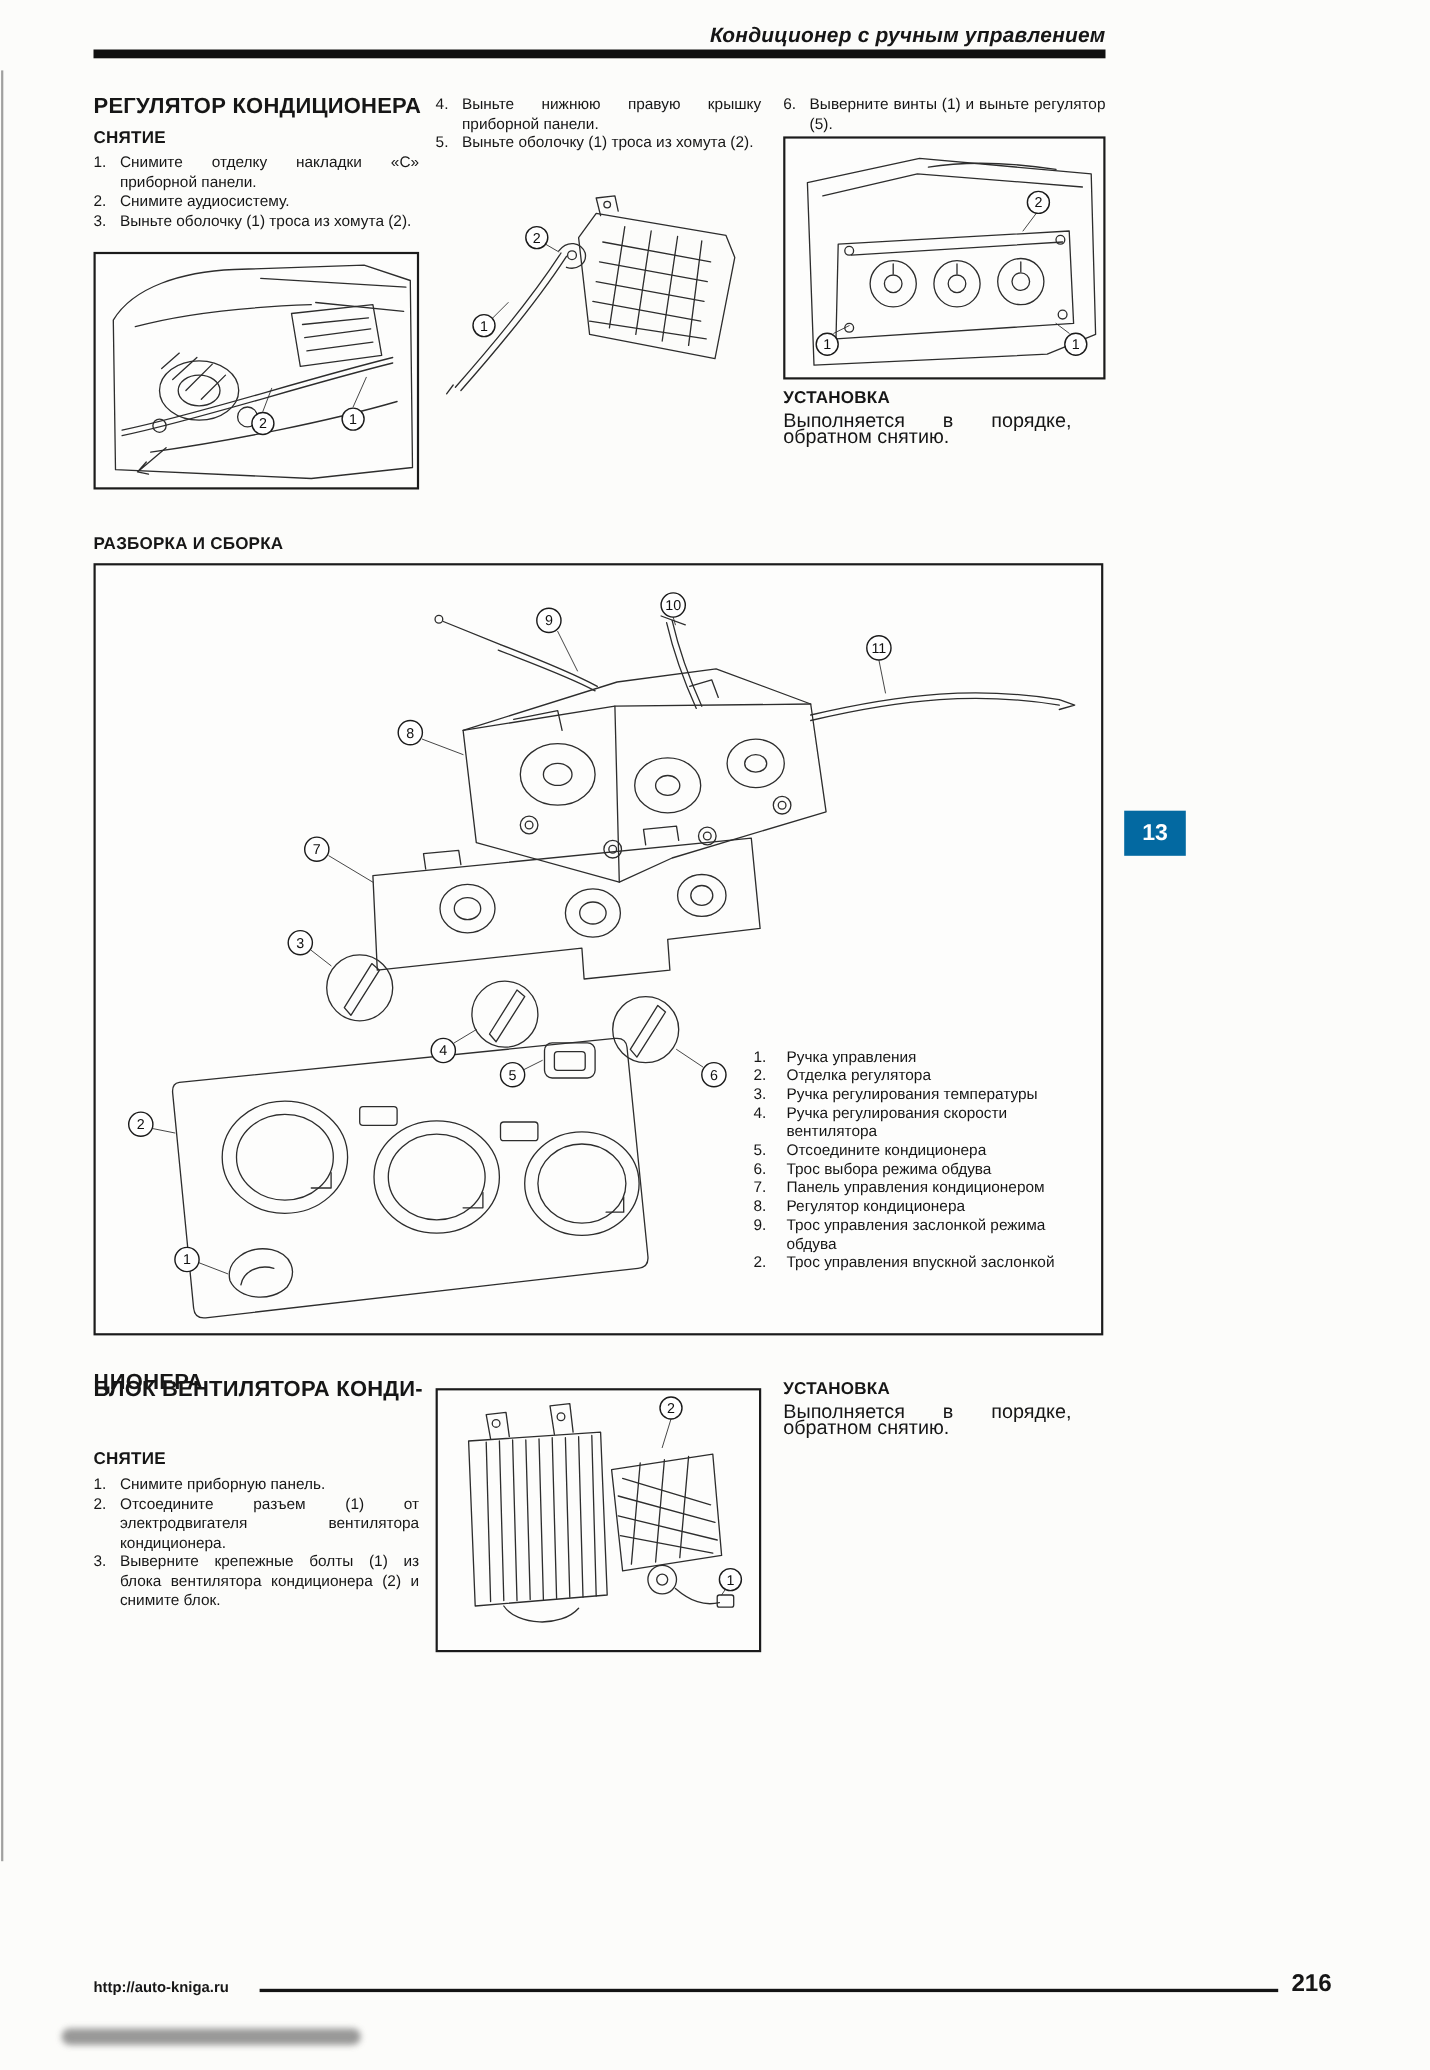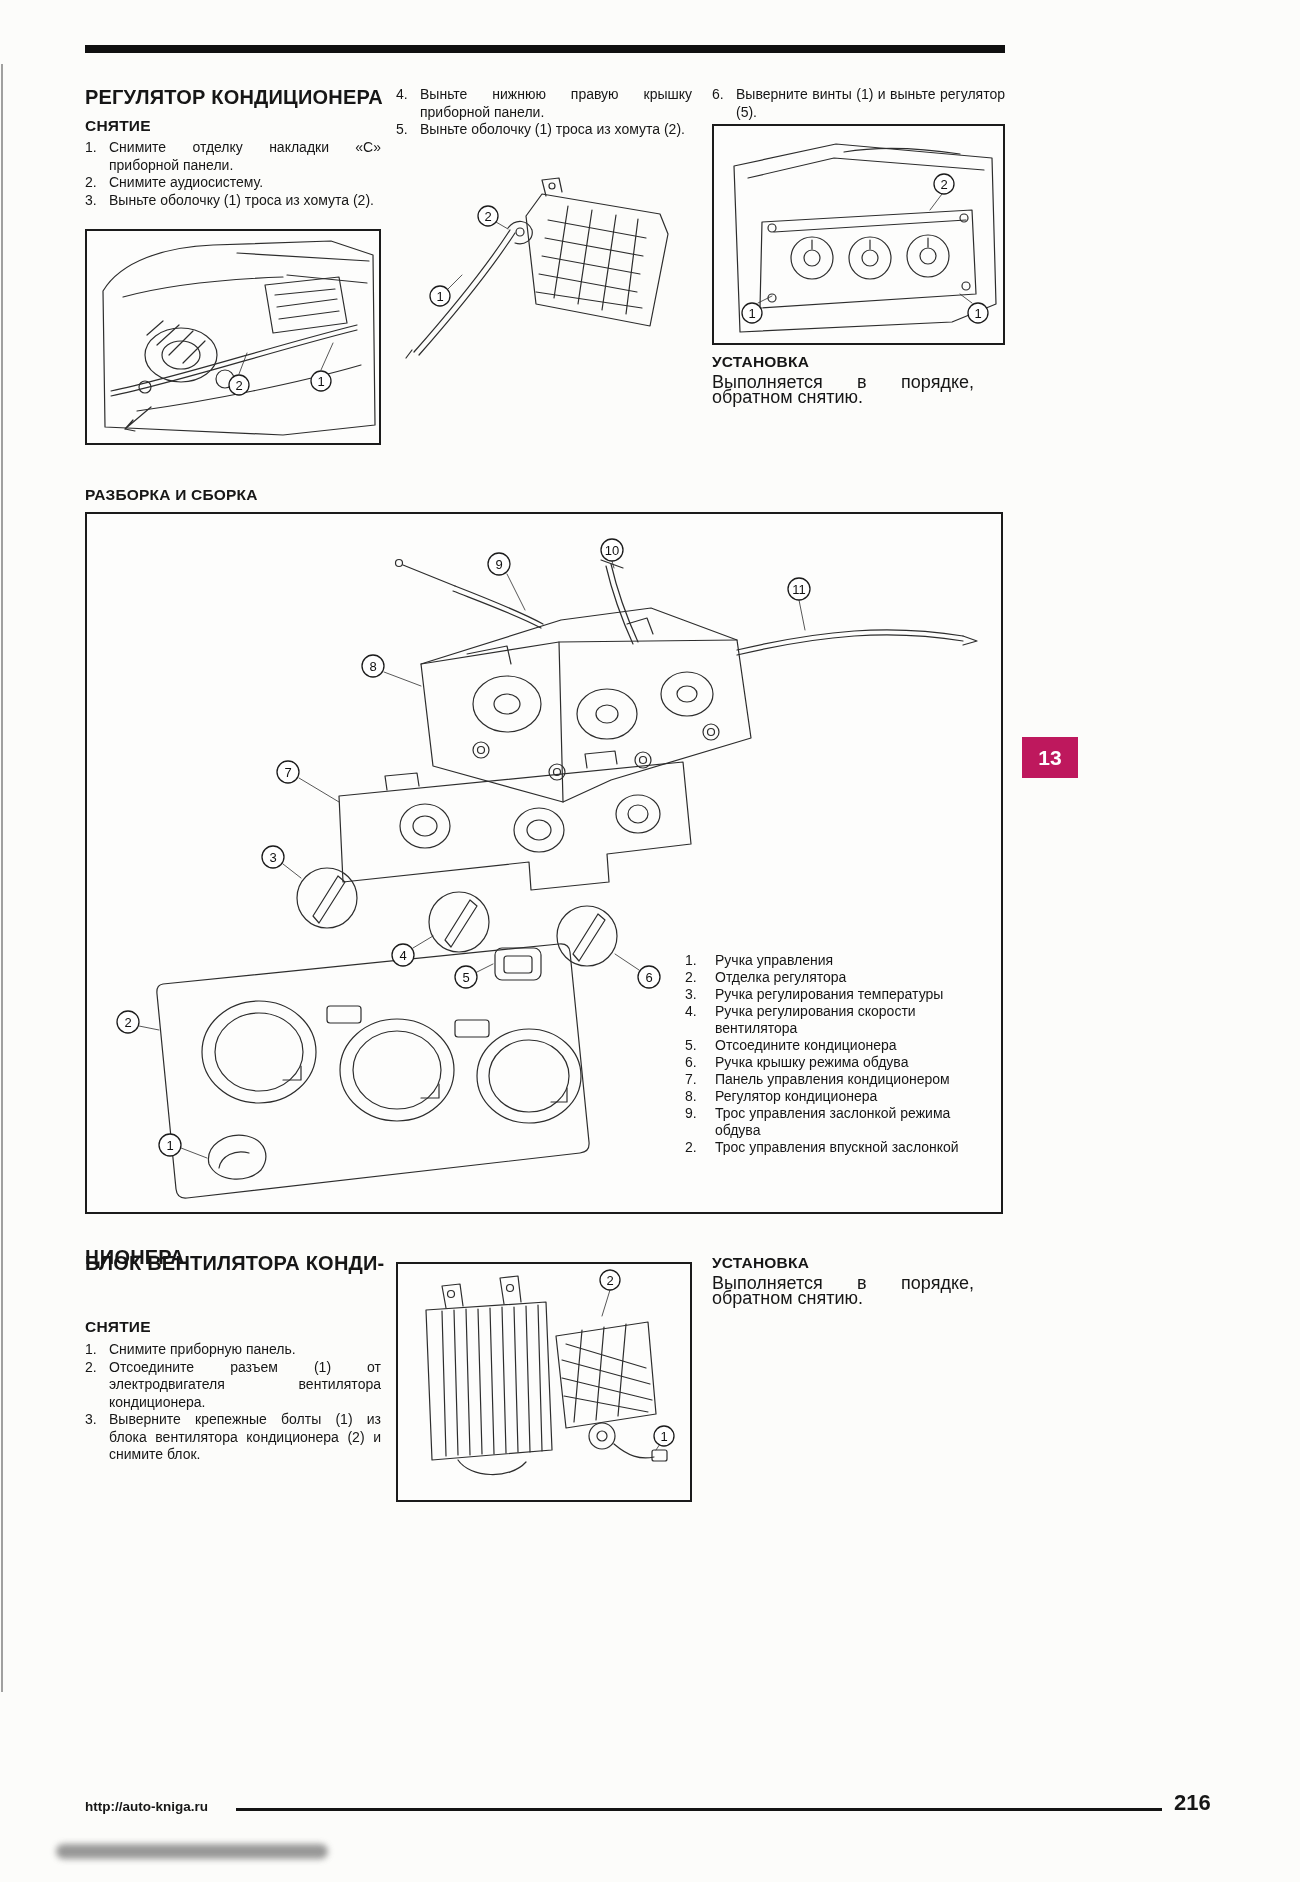--- a/index.html
+++ b/index.html
@@ -15,37 +15,38 @@
   .step .txt{flex:1;text-align:justify;}
   figure{margin:0;}
   .fig{position:absolute;}
   .frame{border:2px solid #1b1b1b;background:#fdfdfc;box-sizing:border-box;}
   .fig svg{display:block;width:100%;height:100%;}
   .install-text{font-size:18px;line-height:15px;text-align:justify;}
   .legend{position:absolute;display:flex;flex-direction:column;}
   .legend .step{font-size:14px;line-height:17px;}
   .legend .step .num{flex:0 0 30px;}
   .legend .step .txt{text-align:left;}
-  .chapter-tab{position:absolute;left:1022px;top:737px;width:56px;height:41px;background:#be185d;color:#fff;font-size:21px;font-weight:bold;display:flex;align-items:center;justify-content:center;}
+  .chapter-tab{position:absolute;left:1022px;top:737px;width:56px;height:41px;background:#0369a1;color:#fff;font-size:21px;font-weight:bold;display:flex;align-items:center;justify-content:center;}
   .footer-url{position:absolute;left:85px;top:1799px;font-size:13.5px;font-weight:bold;}
   .footer-rule{position:absolute;left:236px;top:1808px;width:926px;height:3px;background:#141414;}
   .page-number{position:absolute;left:1174px;top:1790px;font-size:22px;font-weight:bold;}
   .artifact-left{position:absolute;left:1px;top:64px;width:2px;height:1628px;background:#444;opacity:.5;}
   .artifact-smudge{position:absolute;left:56px;top:1844px;width:272px;height:15px;background:#6e6e6e;filter:blur(3px);border-radius:8px;opacity:.7;}
   svg{stroke-linecap:round;stroke-linejoin:round;}
   svg text{font-family:"Liberation Sans",sans-serif;fill:#111;stroke:none;font-size:13px;}
   .lw{stroke:#2d2d2d;fill:none;stroke-width:1.2px;}
   .lt{stroke:#2d2d2d;fill:none;stroke-width:.8px;}
   .callout circle{fill:#fff;stroke:#1b1b1b;stroke-width:1.3px;}
 </style>
 </head>
 <body>
 
 <div class="page">
 
+  <div class="header-title">Кондиционер с ручным управлением</div>
   <div class="header-rule"></div>
 
   <div class="abs h-main" style="left:85px;top:84px;width:300px;">РЕГУЛЯТОР КОНДИЦИОНЕРА</div>
   <div class="abs h-sub" style="left:85px;top:117px;">СНЯТИЕ</div>
 
   <div class="abs steps" style="left:85px;top:139px;width:296px;">
     <div class="step">
       <span class="num">1.</span>
       <span class="txt">Снимите отделку накладки «С» приборной панели.</span>
     </div>
@@ -335,21 +336,21 @@
       <div class="step">
         <span class="num">4.</span>
         <span class="txt">Ручка регулирования скорости вентилятора</span>
       </div>
       <div class="step">
         <span class="num">5.</span>
         <span class="txt">Отсоедините кондиционера</span>
       </div>
       <div class="step">
         <span class="num">6.</span>
-        <span class="txt">Ручка крышку режима обдува</span>
+        <span class="txt">Трос выбора режима обдува</span>
       </div>
       <div class="step">
         <span class="num">7.</span>
         <span class="txt">Панель управления кондиционером</span>
       </div>
       <div class="step">
         <span class="num">8.</span>
         <span class="txt">Регулятор кондиционера</span>
       </div>
       <div class="step">

